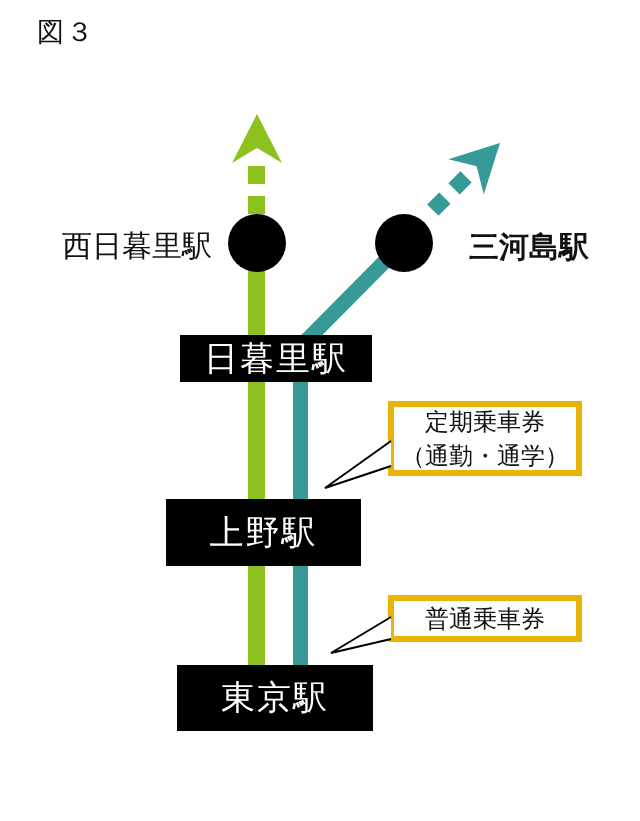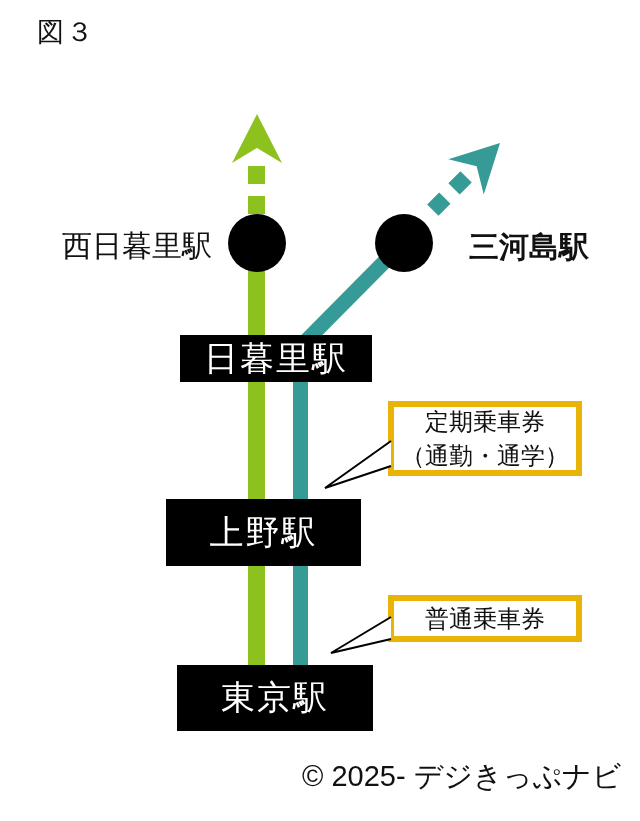--- a/index.html
+++ b/index.html
@@ -71,15 +71,14 @@
     <path d="M76,11 L10,58 L76,36" fill="#ffffff" stroke="#000000" stroke-width="2"></path>
   </svg>
 
   <div class="abs callout callout-ordinary">
     <span>普通乗車券</span>
   </div>
   <svg class="abs tail-svg tail2" width="80" height="60" viewBox="0 0 80 60">
     <path d="M71,12 L11,48 L71,34" fill="#ffffff" stroke="#000000" stroke-width="2"></path>
   </svg>
 
-  <div class="abs copyright">© 2025- デジきっぷナビ</div>
 
 </div>
 
 </body></html>

